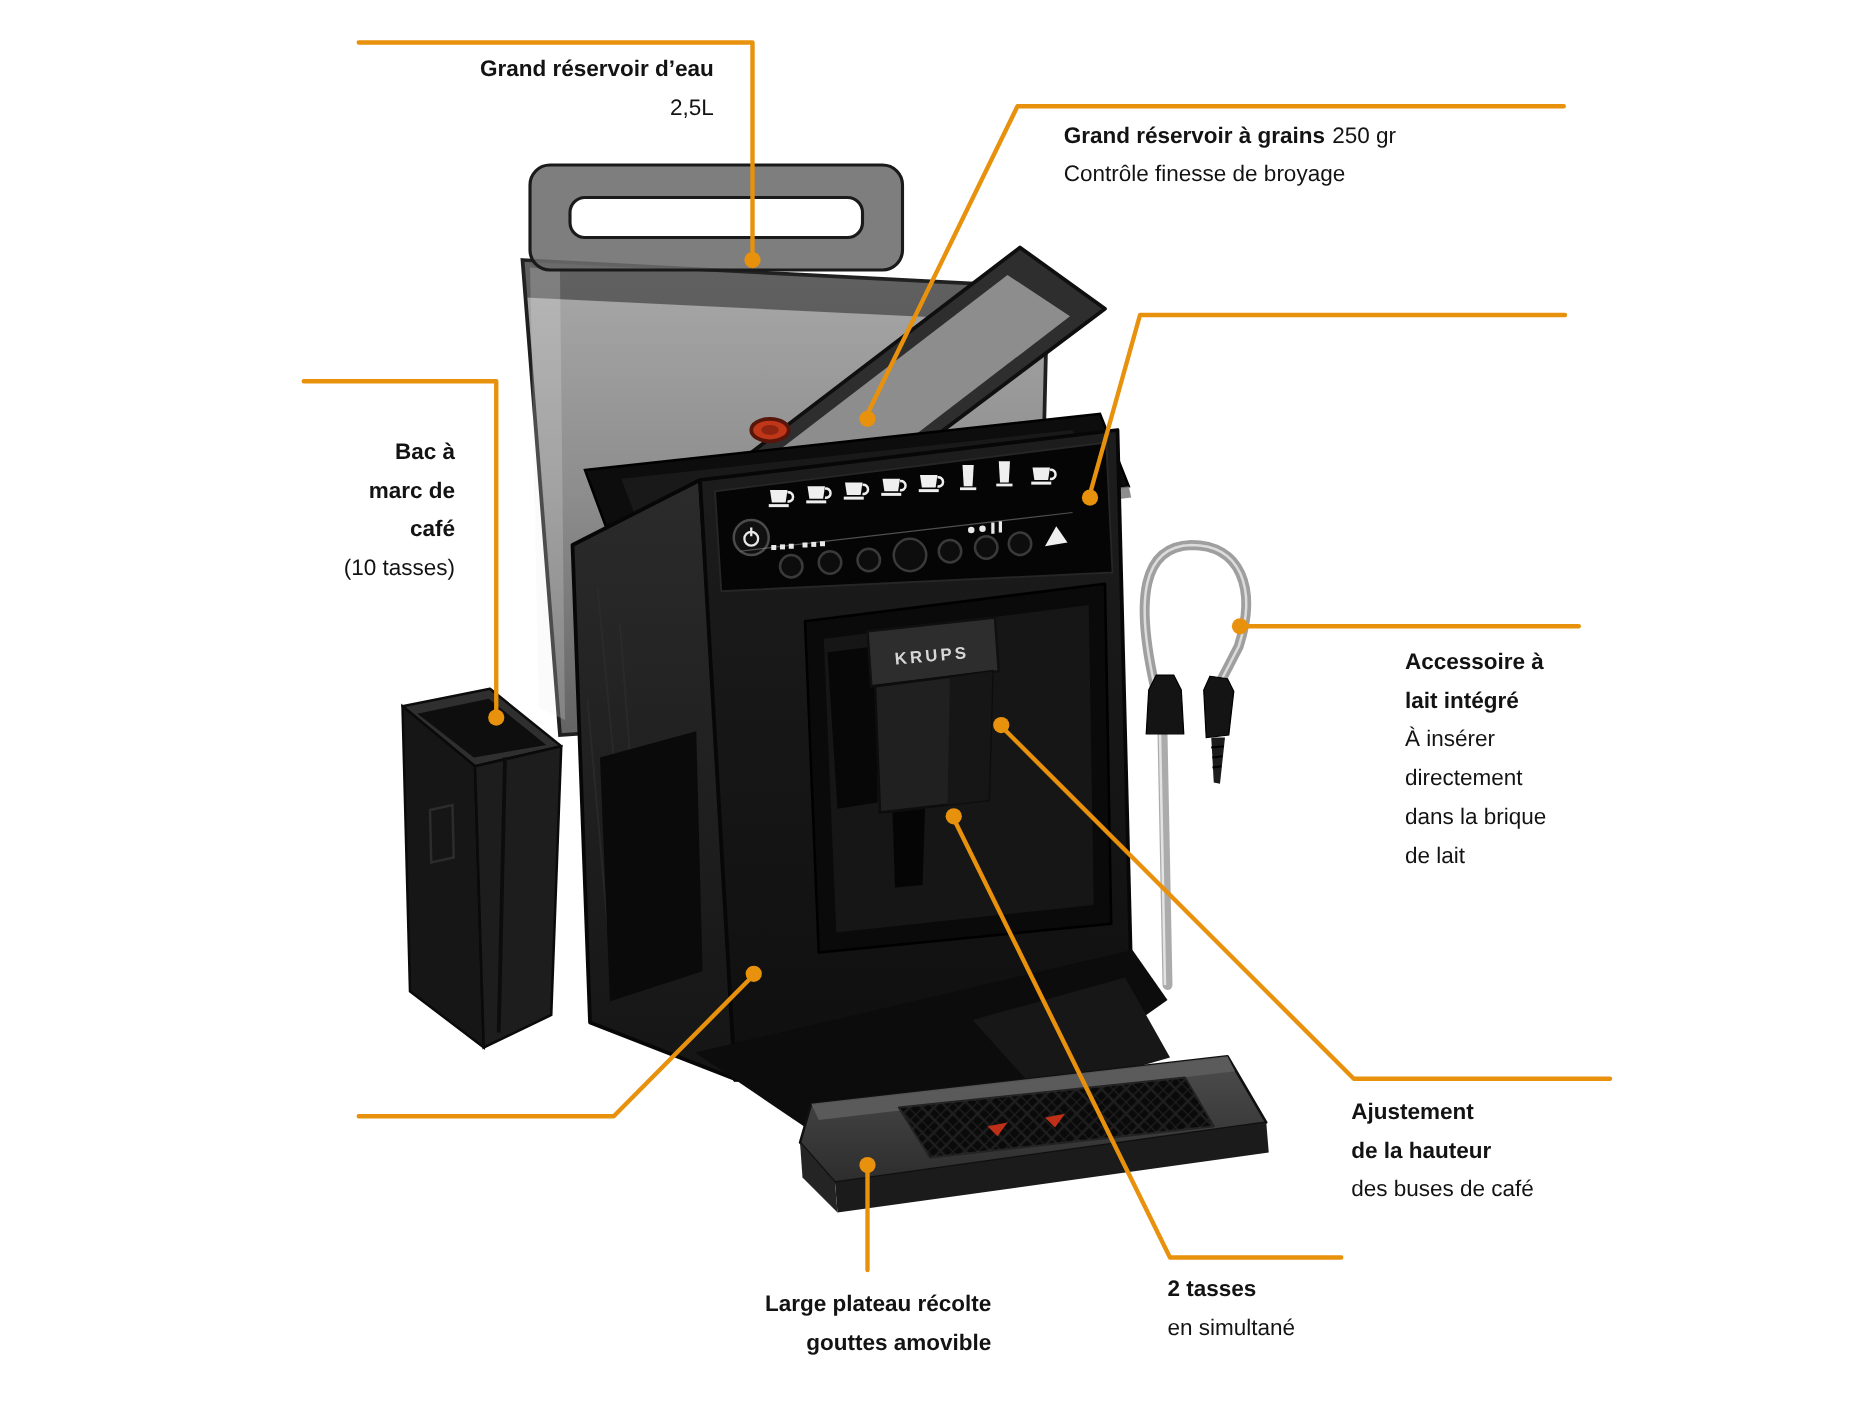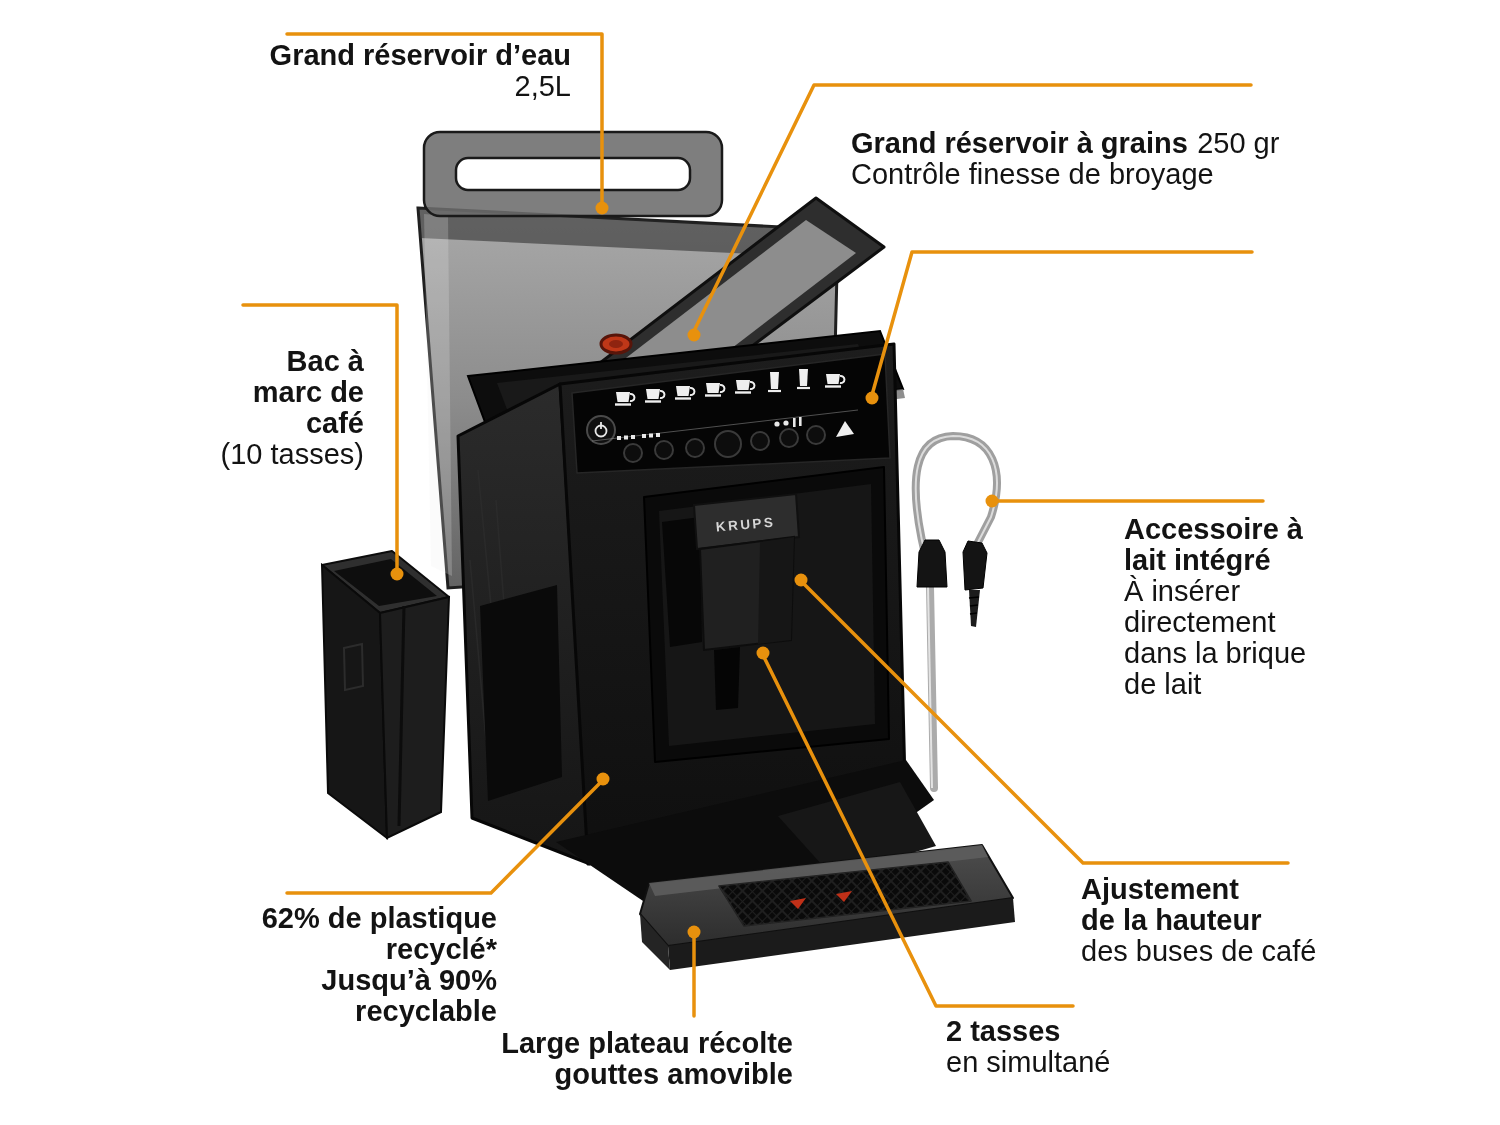--- a/index.html
+++ b/index.html
@@ -1,32 +1,32 @@
 <!DOCTYPE html>
 <html><head>
 <meta charset="utf-8">
 <style>
   html,body{margin:0;padding:0;background:#ffffff;}
   body{width:1500px;height:1125px;font-family:"Liberation Sans",sans-serif;}
   .stage{position:relative;width:1500px;height:1125px;background:#ffffff;overflow:hidden;}
   svg.scene{position:absolute;left:0;top:0;width:1500px;height:1125px;}
-  .label{position:absolute;color:#131313;font-size:29px;line-height:31px;white-space:nowrap;}
+  .label{position:absolute;color:#131313;font-size:18px;line-height:31px;white-space:nowrap;}
   .label .b{font-weight:bold;}
   .label .ln{display:block;}
   .r{text-align:right;}
   .suffix{margin-left:0.32em;}
   #label-water{right:929px;top:40px;}
-  #label-grains{left:851px;top:93px;margin-top:35px;}
+  #label-grains{left:851px;top:93px;}
   #label-panel{left:942px;top:269px;}
   #label-bac{right:1136px;top:314px;margin-top:32px;}
   #label-lait{left:1104px;top:514px;margin-left:20px;}
   #label-ajust{left:1081px;top:874px;}
   #label-recycle{right:1003px;top:903px;font-weight:bold;}
   #label-plateau{right:707px;top:1028px;font-weight:bold;}
-  #label-tasses{left:934px;top:1016px;margin-left:12px;}
+  #label-tasses{left:934px;top:1016px;}
 </style>
 </head>
 <body>
 
 <div class="stage">
 
   <svg class="scene" viewBox="0 0 1500 1125">
     <defs>
       <linearGradient id="tankG" x1="0" y1="0" x2="0" y2="1">
         <stop offset="0" stop-color="rgba(150,150,150,0.82)"></stop>
@@ -235,26 +235,20 @@
     <span class="ln">dans la brique</span>
     <span class="ln">de lait</span>
   </div>
 
   <div class="label" id="label-ajust">
     <span class="ln b">Ajustement</span>
     <span class="ln b">de la hauteur</span>
     <span class="ln">des buses de café</span>
   </div>
 
-  <div class="label r" id="label-recycle">
-    <span class="ln">62% de plastique</span>
-    <span class="ln">recyclé*</span>
-    <span class="ln">Jusqu’à 90%</span>
-    <span class="ln">recyclable</span>
-  </div>
 
   <div class="label r" id="label-plateau">
     <span class="ln">Large plateau récolte</span>
     <span class="ln">gouttes amovible</span>
   </div>
 
   <div class="label" id="label-tasses">
     <span class="ln b">2 tasses</span>
     <span class="ln">en simultané</span>
   </div>

